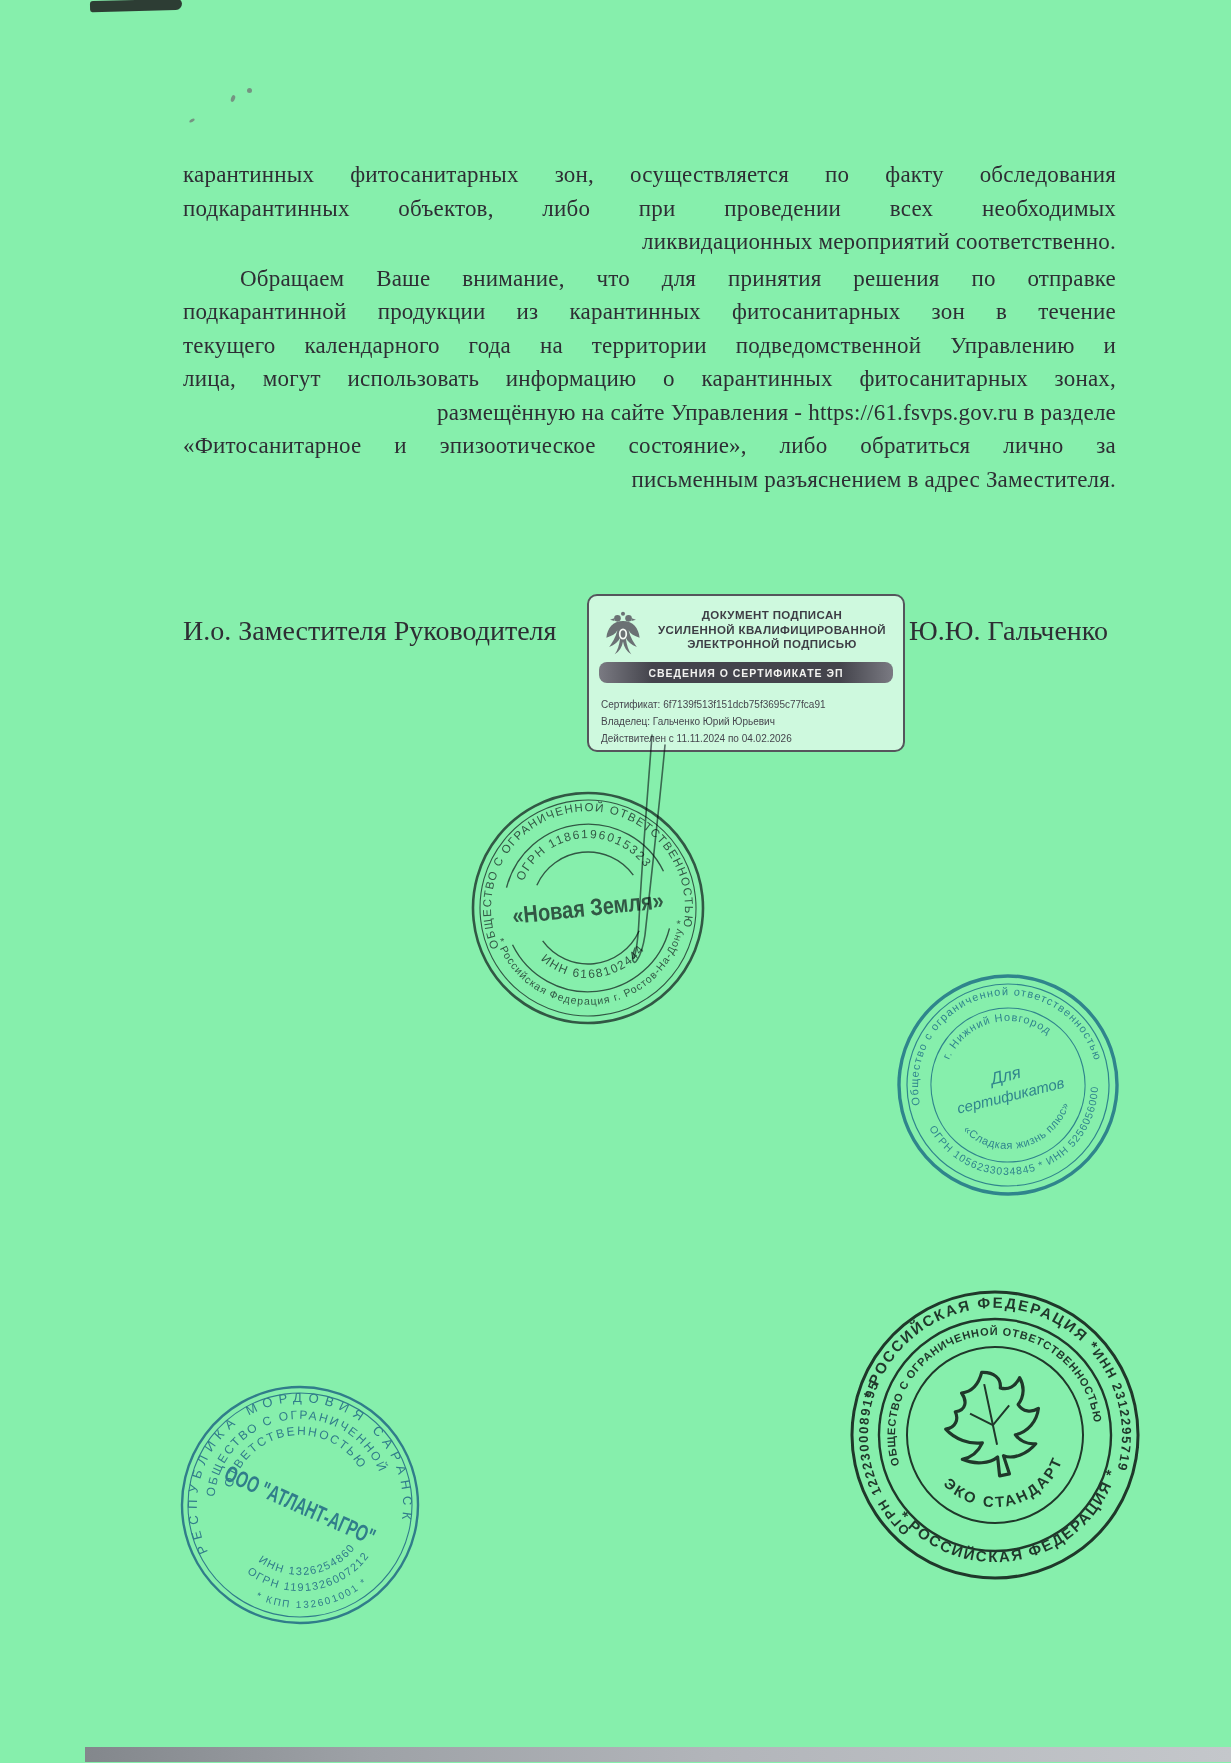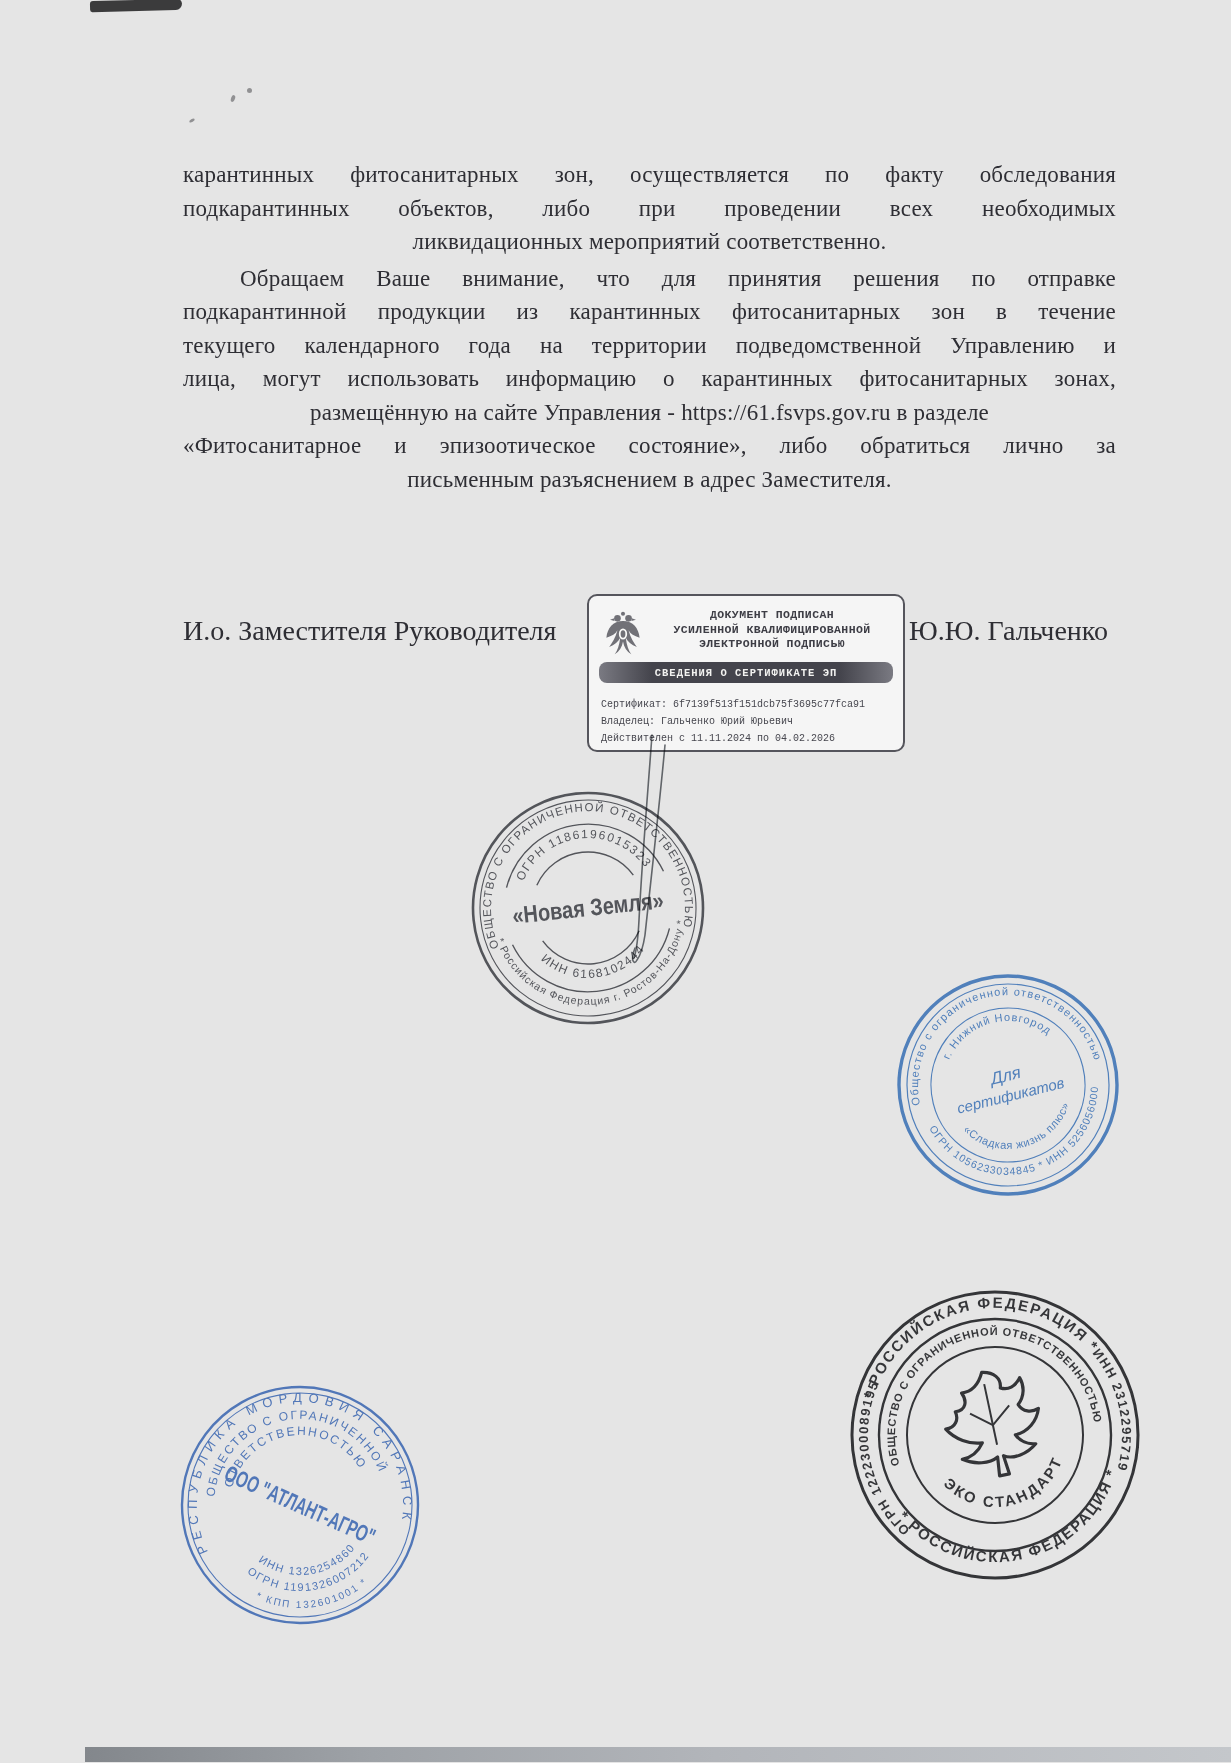--- a/index.html
+++ b/index.html
@@ -1,39 +1,39 @@
 <!DOCTYPE html>
 <html><head>
 <meta charset="utf-8">
 <style>
   html,body{margin:0;padding:0;}
   #page{
     position:relative; width:1231px; height:1763px;
-    background:#e5e5e5; overflow:hidden;
+    background:#86efac; overflow:hidden;
     font-family:"Liberation Serif", serif; color:#2e2e34;
   }
   
   #bodytext{
     position:absolute; left:183px; top:158px; width:933px;
     font-size:23px; line-height:33.5px; letter-spacing:.2px;
   }
   .line{ text-align:justify; text-align-last:justify; white-space:normal; }
-  .line.plain{ text-align:center; text-align-last:auto; }
+  .line.plain{ text-align:right; text-align-last:auto; }
   .indent{ text-indent:57px; }
   .p2{ margin-top:3px; }
   
   #sigrow{
     position:absolute; left:183px; top:615px; width:925px;
     display:flex; justify-content:space-between; font-size:28px;
   }
   
   #esign{
     position:absolute; left:587px; top:594px; width:318px; height:158px;
     border:2.5px solid #55555c; border-radius:10px; background:rgba(255,255,255,.6);
-    font-family:Liberation Mono, monospace; color:#3d3d45;
+    font-family:Liberation Sans, sans-serif; color:#3d3d45;
     box-sizing:border-box;
   }
   #esign .eagle{ position:absolute; left:14px; top:14px; width:40px; height:48px; opacity:.85;}
   #esign .title{ position:absolute; left:58px; right:6px; top:12px; text-align:center;
     font-size:11.5px; font-weight:bold; line-height:14.5px; letter-spacing:.4px;}
   #esign .banner{
     position:absolute; left:10px; right:10px; top:66px; height:21px;
     background:linear-gradient(90deg,#7a7a82,#44444c 18%,#44444c 82%,#7a7a82);
     color:#f2f2f0; font-size:10.5px; font-weight:bold; letter-spacing:1px;
     display:flex; align-items:center; justify-content:center; border-radius:8px;

